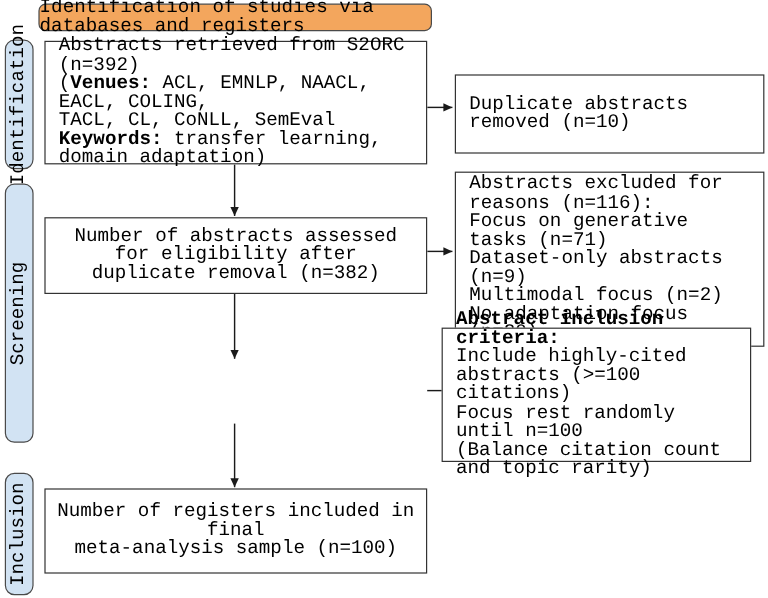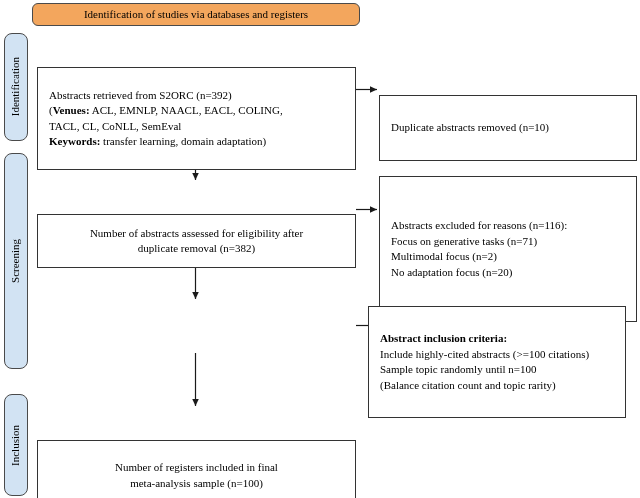--- a/index.html
+++ b/index.html
@@ -1,19 +1,19 @@
 <!DOCTYPE html>
 <html><head>
 <meta charset="utf-8">
 <style>
   html,body { margin:0; padding:0; background:#ffffff; }
   .canvas {
     position:relative; width:640px; height:498px; background:#ffffff;
-    font-family:Liberation Serif, serif;
-    font-size:11px; line-height:15.5px; color:#000;
+    font-family:Liberation Mono, monospace;
+    font-size:16px; line-height:15.5px; color:#000;
     overflow:hidden;
   }
   .connectors { position:absolute; left:0; top:0; width:640px; height:498px; pointer-events:none; }
 
   .banner {
     position:absolute; left:32px; top:3px; width:328px; height:23px;
     box-sizing:border-box; background:#F3A65D; border:1.5px solid #4A4A4A;
     border-radius:6px; display:flex; align-items:center; justify-content:center;
   }
 
@@ -24,28 +24,27 @@
   }
   .pill-identification { top:33px; height:108px; }
   .pill-screening      { top:153px; height:216px; }
   .pill-inclusion      { top:394px; height:102px; }
   .vtext { writing-mode:vertical-rl; transform:rotate(180deg); white-space:nowrap; }
 
   .box {
     position:absolute; box-sizing:border-box; background:#ffffff;
     border:1.3px solid #333333; display:flex; flex-direction:column;
     justify-content:center;
-    margin-top:33px;
   }
   .box .ln { width:100%; }
   .txt-left   { align-items:flex-start; text-align:left; padding:4px 11px; }
   .txt-center { align-items:center; text-align:center; padding:4px 8px; }
 
   .box-retrieved { left:37px; top:34px;  width:319px; height:103px; }
-  .box-assessed  { left:37px; top:181px; width:319px; height:54px;  }
+  .box-assessed  { left:37px; top:181px; width:319px; height:64px;  }
   .box-eligible  { left:37px; top:300px; width:319px; height:53px;  }
   .box-included  { left:37px; top:407px; width:319px; height:71px;  }
 
   .box-duplicates { left:379px; top:62px;  width:258px; height:66px;  }
   .box-excluded   { left:379px; top:143px; width:258px; height:146px; }
   .box-criteria   { left:368px; top:273px; width:258px; height:112px; }
 
   b { font-weight:bold; }
 </style>
 </head>
@@ -97,31 +96,32 @@
   </div>
 
   <div class="box box-assessed txt-center">
     <div class="ln">Number of abstracts assessed for eligibility after</div>
     <div class="ln">duplicate removal (n=382)</div>
   </div>
 
   <div class="box box-excluded txt-left">
     <div class="ln">Abstracts excluded for reasons (n=116):</div>
     <div class="ln">Focus on generative tasks (n=71)</div>
+    <div class="ln">Dataset-only abstracts (n=9)</div>
     <div class="ln">Multimodal focus (n=2)</div>
     <div class="ln">No adaptation focus (n=20)</div>
   </div>
 
 
   <div class="box box-criteria txt-left">
     <div class="ln">
       <b>Abstract inclusion criteria:</b>
     </div>
     <div class="ln">Include highly-cited abstracts (&gt;=100 citations)</div>
-    <div class="ln">Sample topic randomly until n=100</div>
+    <div class="ln">Focus rest randomly until n=100</div>
     <div class="ln">(Balance citation count and topic rarity)</div>
   </div>
 
   <div class="box box-included txt-center">
     <div class="ln">Number of registers included in final</div>
     <div class="ln">meta-analysis sample (n=100)</div>
   </div>
 
 </div>
 

